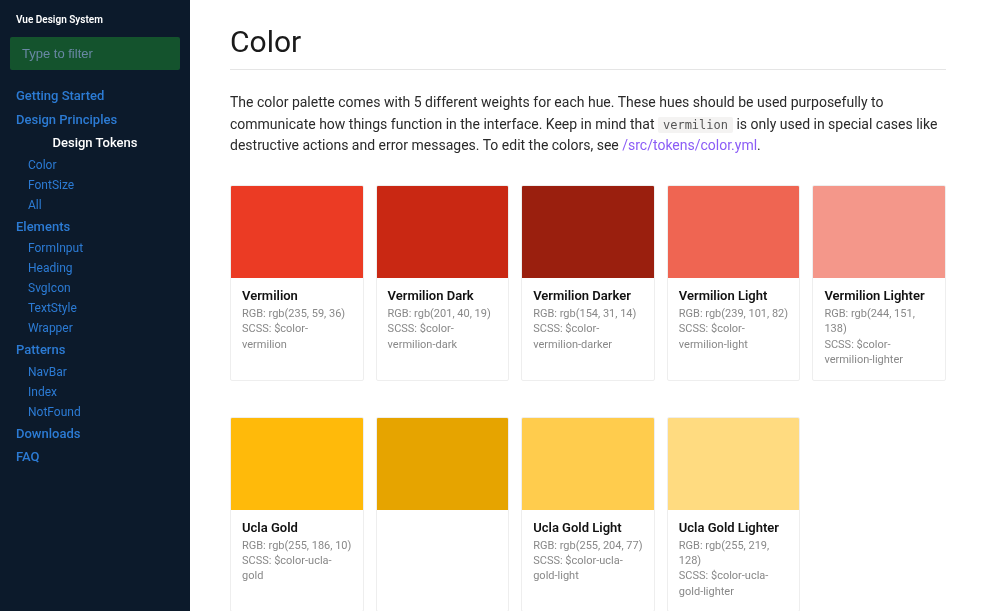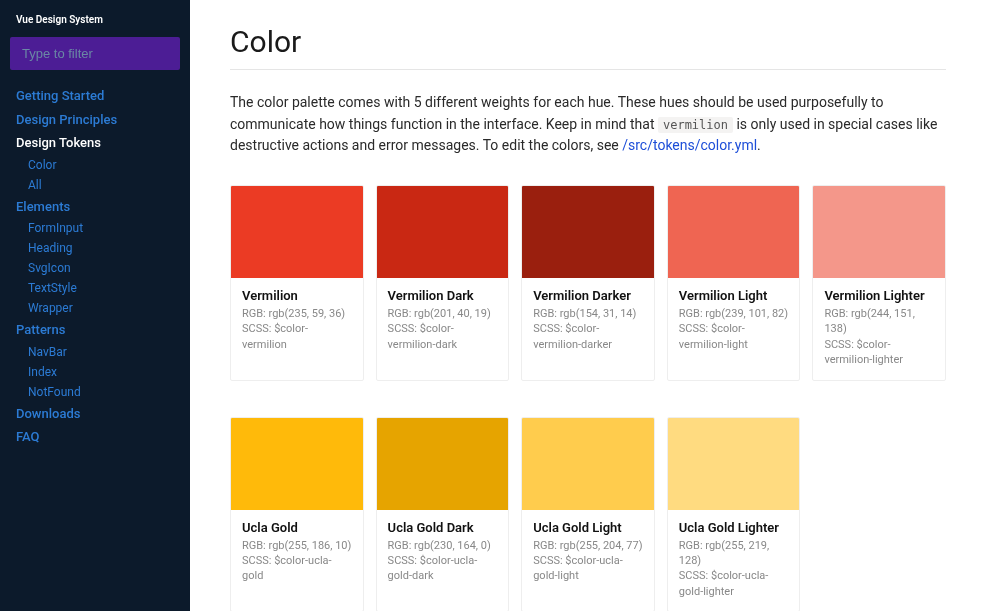--- a/index.html
+++ b/index.html
@@ -1,33 +1,33 @@
 <!DOCTYPE html>
 <html><head>
 <meta charset="utf-8">
 <style>
 * { margin: 0; padding: 0; box-sizing: border-box; }
 body { font-family: -apple-system, BlinkMacSystemFont, "Segoe UI", Roboto, sans-serif; display: flex; height: 611px; width: 986px; overflow: hidden; background: #fff; }
 .sidebar { width: 190px; background: #0c1a2b; color: #fff; padding: 14px 0; flex-shrink: 0; }
 .sidebar-title { font-size: 10px; font-weight: 600; padding: 0 16px 12px; color: #fff; }
 .filter-box { margin: 0 10px 14px; }
-.filter-input { width: 100%; background: #4c1d95; border: none; padding: 9px 12px; color: #8fa8c0; font-size: 13px; border-radius: 2px; }
+.filter-input { width: 100%; background: #14532d; border: none; padding: 9px 12px; color: #8fa8c0; font-size: 13px; border-radius: 2px; }
 .filter-input::placeholder { color: #6a88a5; }
 .nav { font-size: 13px; }
 .nav-item { display: block; padding: 2px 16px; color: #2c7bd4; text-decoration: none; line-height: 1.5; cursor: pointer; }
 .nav-item.heading { color: #2c7bd4; font-weight: 500; }
-.nav-item.active { color: #fff; font-weight: 500; }
+.nav-item.active { color: #fff; font-weight: 500; text-align: center; }
 .nav-sub { padding-left: 12px; }
 .nav-sub .nav-item { padding: 1px 16px; font-size: 12px; }
 .main { flex: 1; padding: 24px 40px; overflow-y: auto; }
 .page-title { font-size: 30px; font-weight: 400; color: #1a1a1a; margin-bottom: 10px; }
 .hr { border: none; border-top: 1px solid #e5e5e5; margin-bottom: 22px; }
 .desc { font-size: 14px; color: #2a2a2a; line-height: 1.55; max-width: 720px; margin-bottom: 28px; }
 .desc code { background: #f4f3f2; padding: 1px 5px; font-family: ui-monospace, Menlo, monospace; font-size: 12px; color: #555; border-radius: 2px; }
-.desc a { color: #1d4ed8; text-decoration: none; }
+.desc a { color: #8b5cf6; text-decoration: none; }
 .swatches { display: grid; grid-template-columns: repeat(5, 1fr); gap: 12px; margin-bottom: 36px; }
 .swatch { border: 1px solid #eee; border-radius: 2px; overflow: hidden; background: #fff; }
 .swatch-color { height: 92px; }
 .swatch-info { padding: 10px 11px 12px; }
 .swatch-name { font-size: 13px; font-weight: 600; color: #111; margin-bottom: 3px; }
 .swatch-meta { font-size: 11px; color: #888; line-height: 1.4; }
 </style>
 </head>
 <body>
 
@@ -35,20 +35,21 @@
   <div class="sidebar-title">Vue Design System</div>
   <div class="filter-box">
     <input class="filter-input" placeholder="Type to filter" style="">
   </div>
   <nav class="nav" id="nav">
       <a class="nav-item heading">Getting Started</a>
       <a class="nav-item heading">Design Principles</a>
       <a class="nav-item heading active">Design Tokens</a>
       <div class="nav-sub">
         <a class="nav-item">Color</a>
+        <a class="nav-item">FontSize</a>
         <a class="nav-item">All</a>
       </div>
       <a class="nav-item heading">Elements</a>
       <div class="nav-sub">
         <a class="nav-item">FormInput</a>
         <a class="nav-item">Heading</a>
         <a class="nav-item">SvgIcon</a>
         <a class="nav-item">TextStyle</a>
         <a class="nav-item">Wrapper</a>
       </div>
@@ -118,25 +119,20 @@
         <div class="swatch">
           <div class="swatch-color" style="background: rgb(255, 186, 10);"></div>
           <div class="swatch-info">
             <div class="swatch-name">Ucla Gold</div>
             <div class="swatch-meta">RGB: rgb(255, 186, 10)</div>
             <div class="swatch-meta">SCSS: $color-ucla-gold</div>
           </div>
         </div>
         <div class="swatch">
           <div class="swatch-color" style="background: rgb(230, 164, 0);"></div>
-          <div class="swatch-info">
-            <div class="swatch-name">Ucla Gold Dark</div>
-            <div class="swatch-meta">RGB: rgb(230, 164, 0)</div>
-            <div class="swatch-meta">SCSS: $color-ucla-gold-dark</div>
-          </div>
         </div>
         <div class="swatch">
           <div class="swatch-color" style="background: rgb(255, 204, 77);"></div>
           <div class="swatch-info">
             <div class="swatch-name">Ucla Gold Light</div>
             <div class="swatch-meta">RGB: rgb(255, 204, 77)</div>
             <div class="swatch-meta">SCSS: $color-ucla-gold-light</div>
           </div>
         </div>
         <div class="swatch">

